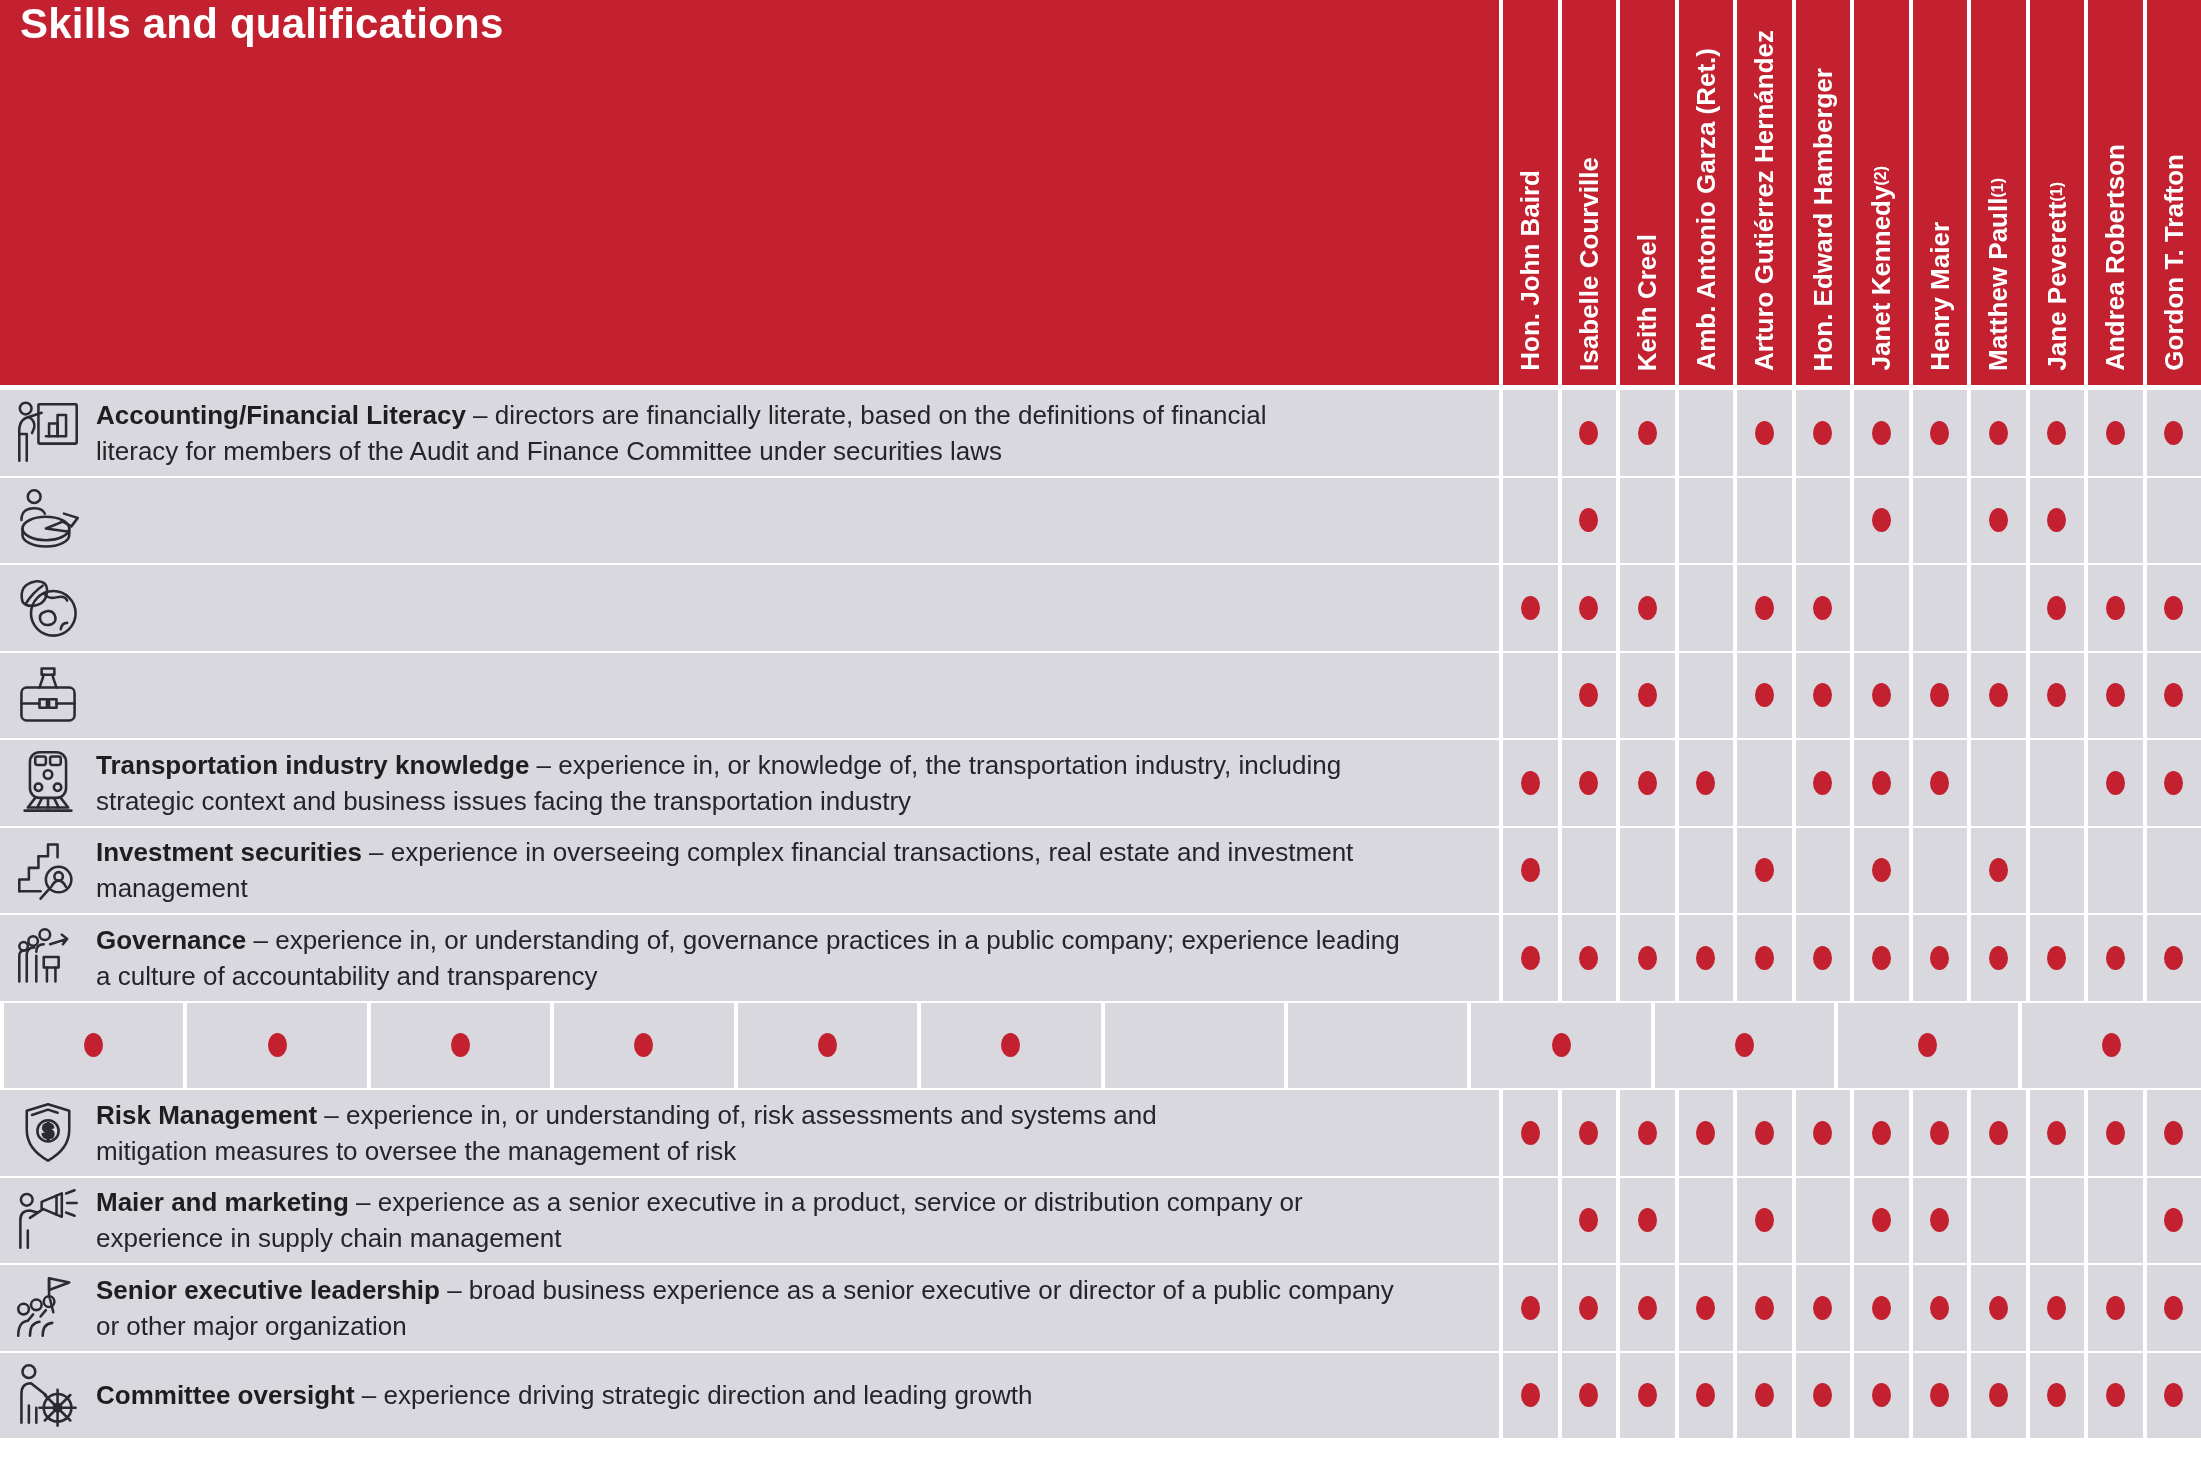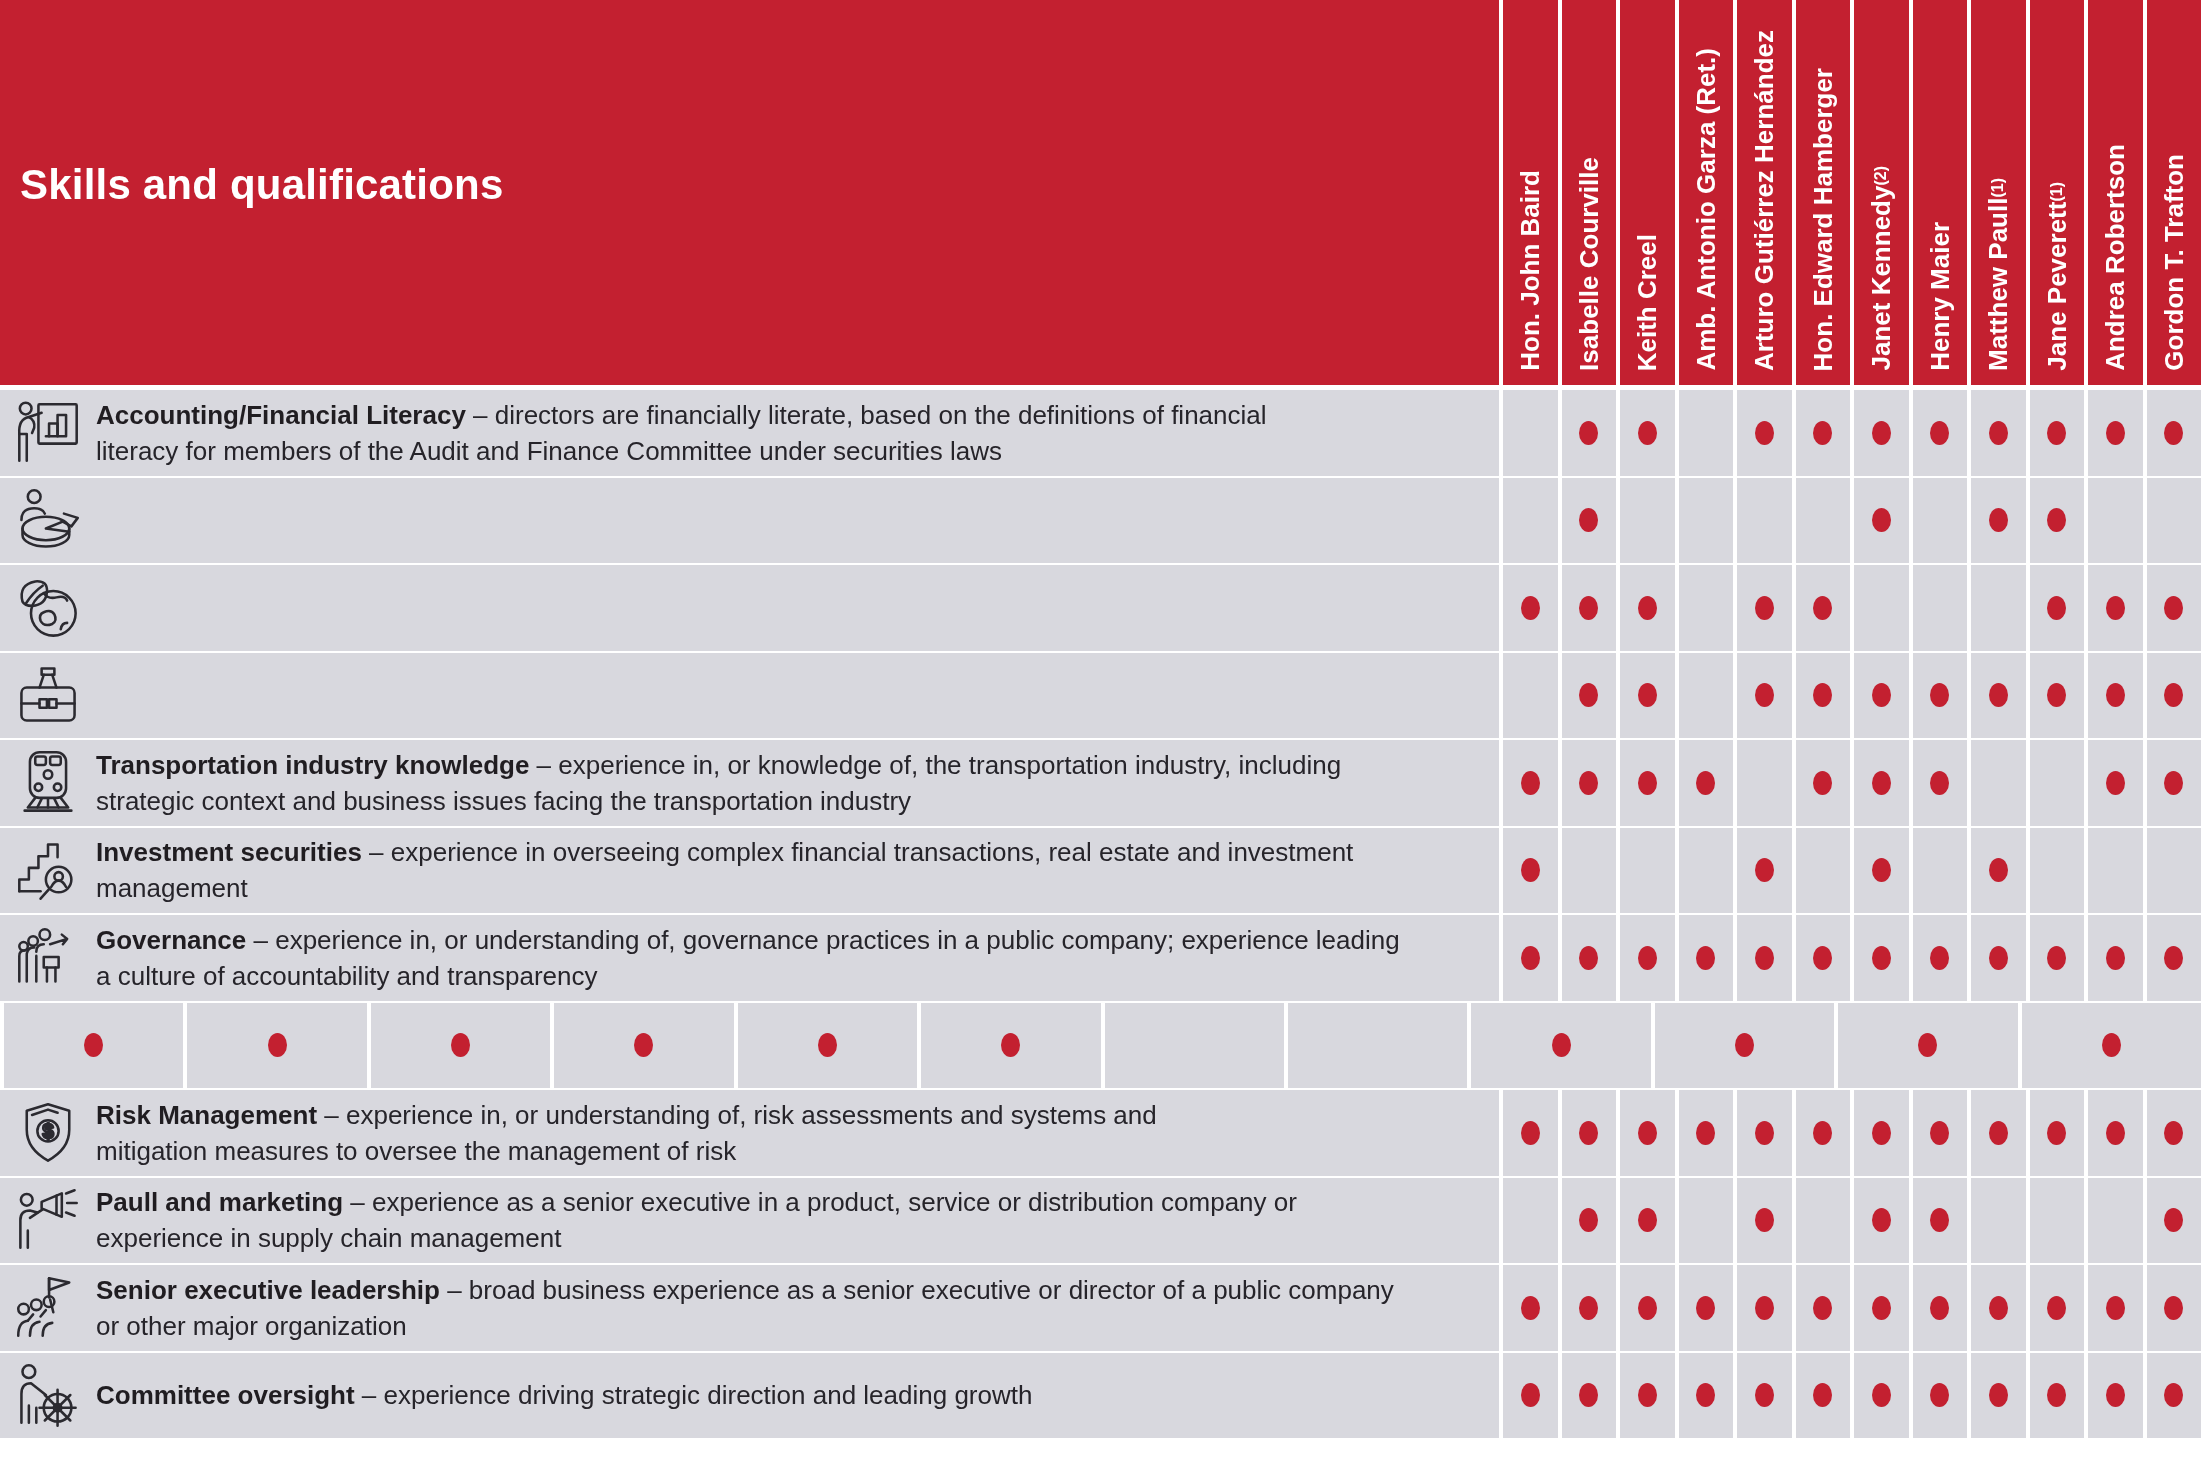--- a/index.html
+++ b/index.html
@@ -13,21 +13,21 @@
   }
   
   .header-row{
     display:flex;
     height:385px;
   }
   .header-left{
     flex:0 0 1499px;
     background:var(--brand-red);
     display:flex;
-    align-items:center;
+    align-items:flex-start;
   }
   .header-left h1{
     margin:0 0 16px 20px;
     font-size:42px;
     font-weight:700;
     color:#ffffff;
     letter-spacing:0.2px;
   }
   .header-cols{
     flex:1;
@@ -673,21 +673,21 @@
   </div>
 
   <div class="row">
     <div class="row-left">
       <span class="icon-box">
             <svg viewBox="0 0 64 64">
               <use href="#megaphone-person-icon" xlink:href="#megaphone-person-icon"></use>
             </svg>
           </span>
       <p class="skilltext">
-        <b>Paull and marketing</b><span class="desc"> – experience as a senior executive in a product, service or distribution company or
+        <b>Maier and marketing</b><span class="desc"> – experience as a senior executive in a product, service or distribution company or
 experience in supply chain management</span>
       </p>
     </div>
     <div class="cells">
           <div class="cell"></div>
           <div class="cell">
             <span class="dot"></span>
           </div>
           <div class="cell">
             <span class="dot"></span>

